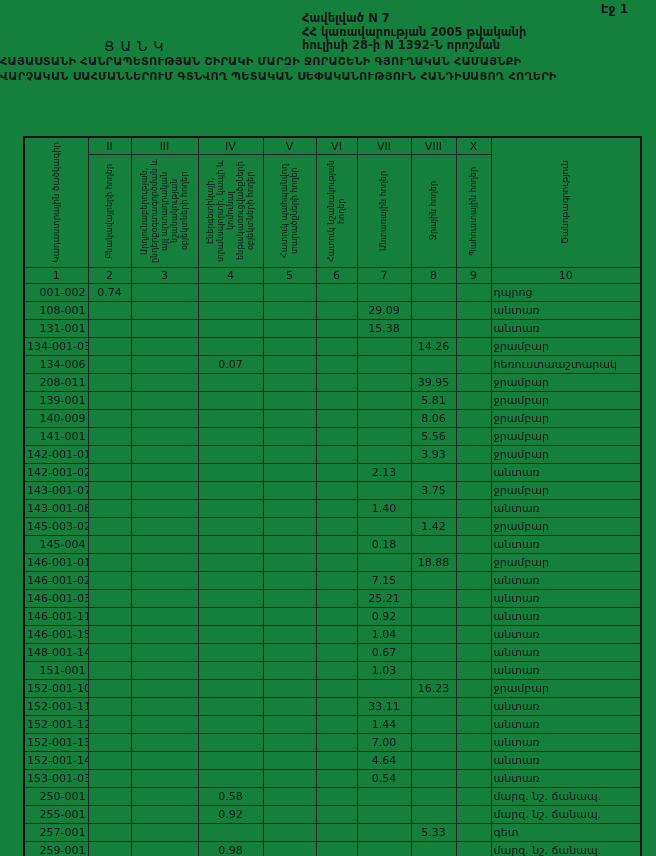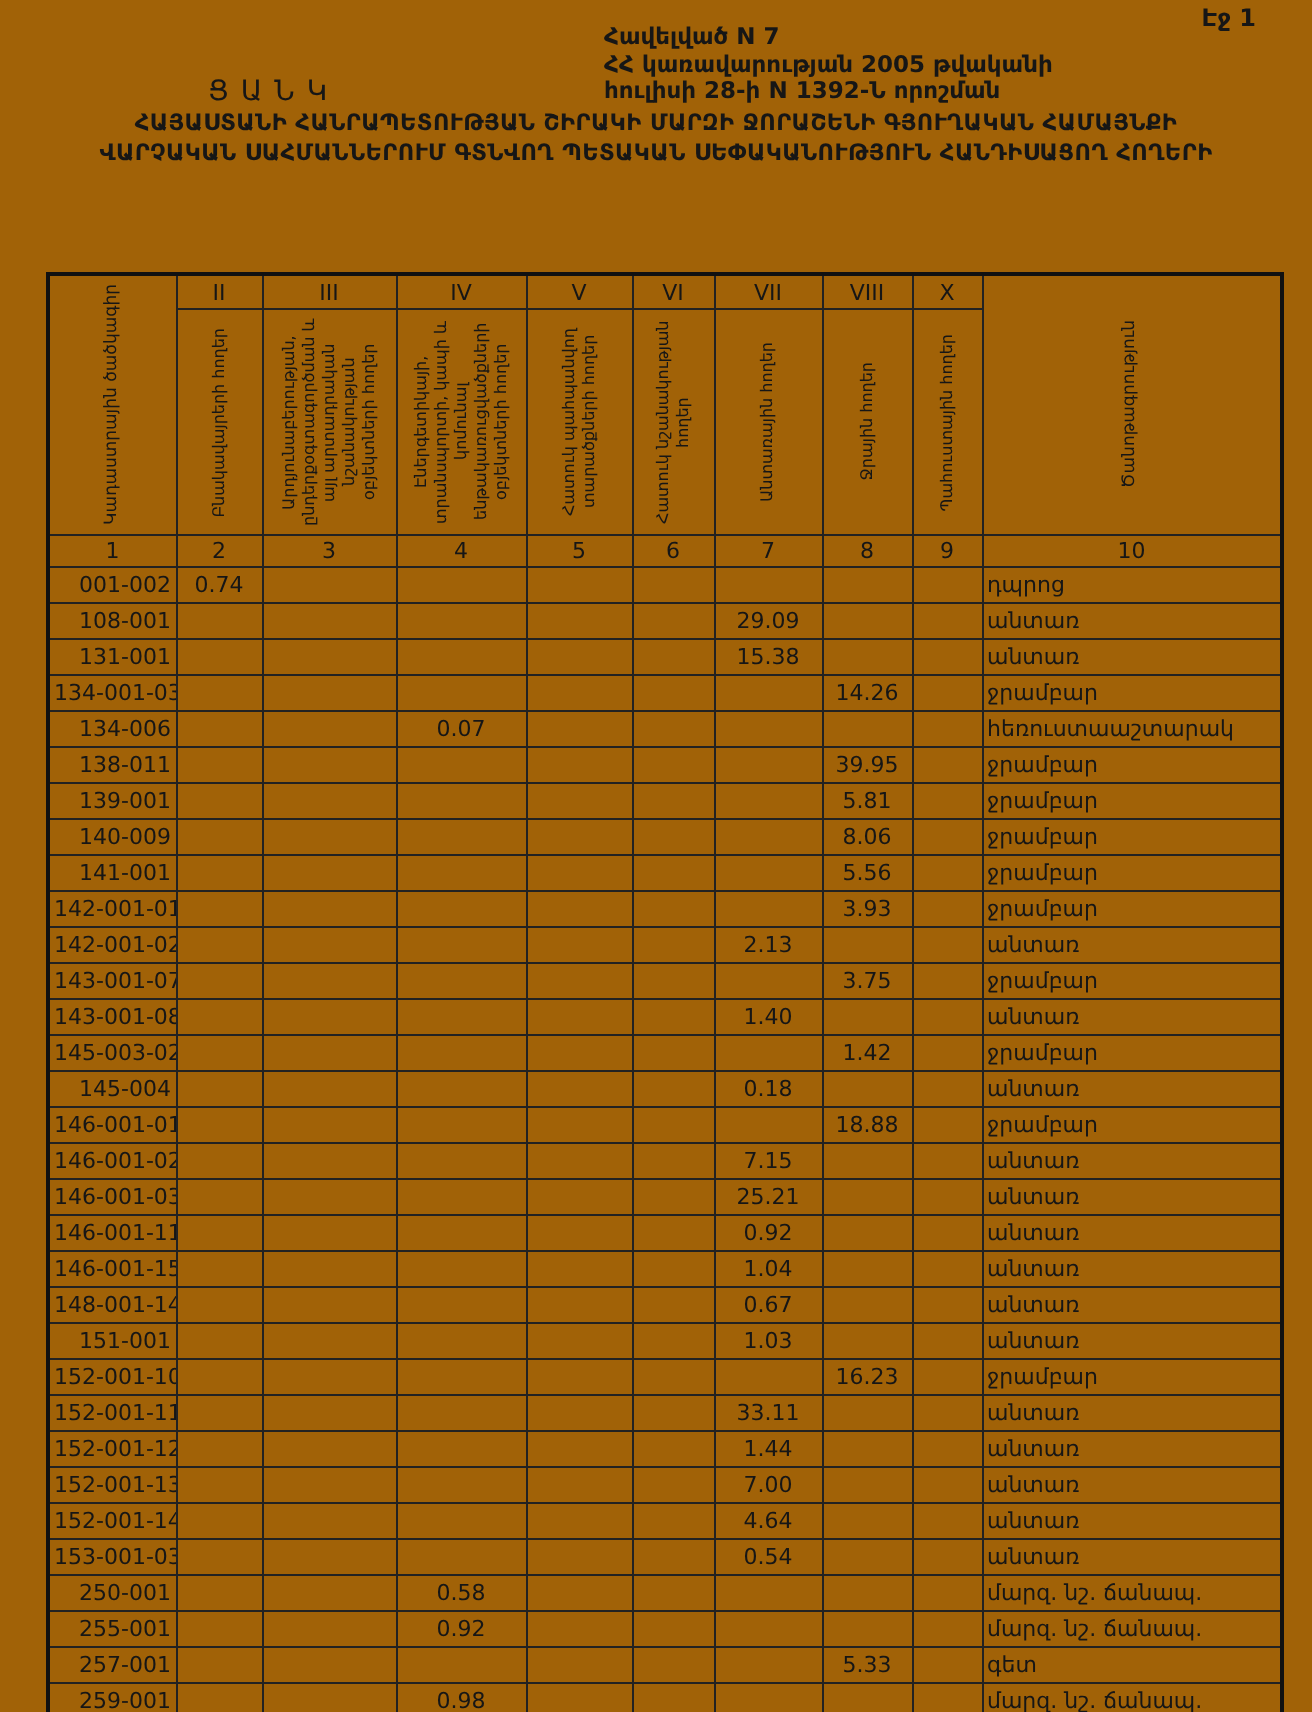--- a/index.html
+++ b/index.html
@@ -4,41 +4,41 @@
 <style>
   html,body { margin:0; padding:0; }
   body {
     background:#e8e8e6;
     font-family:"DejaVu Sans", sans-serif;
     -webkit-font-smoothing:antialiased;
   }
   .page {
     position:relative;
     width:656px; height:856px;
-    background:#a16207;
+    background:#15803d;
     color:#161616;
     overflow:hidden;
     box-shadow:0 0 4px rgba(0,0,0,.3);
   }
   .page-number {
     position:absolute; top:2px; right:28px;
     font-weight:bold; font-size:12px;
   }
   .appendix {
     position:absolute; top:12px; right:8px;
     width:346px; text-align:left;
     font-weight:bold; font-size:11.5px; line-height:1.18;
   }
   .list-label {
     position:absolute; top:38px; left:104px;
     font-weight:normal; font-size:14px; letter-spacing:6px;
   }
   .doc-title {
     position:absolute; top:55px; left:0; width:656px;
-    text-align:center; font-weight:bold; font-size:11.3px; line-height:1.3;
+    text-align:left; font-weight:bold; font-size:11.3px; line-height:1.3;
     letter-spacing:.2px;
   }
   table.land {
     position:absolute; top:136px; left:23px;
     width:617px;
     border-collapse:collapse;
     table-layout:fixed;
     font-size:11px;
   }
   table.land th, table.land td {
@@ -214,21 +214,21 @@
           <td class="val"></td>
           <td class="val">0.07</td>
           <td class="val"></td>
           <td class="val"></td>
           <td class="val"></td>
           <td class="val"></td>
           <td class="val"></td>
           <td class="note">հեռուստաաշտարակ</td>
         </tr>
         <tr>
-          <td class="code">138-011</td>
+          <td class="code">208-011</td>
           <td class="val"></td>
           <td class="val"></td>
           <td class="val"></td>
           <td class="val"></td>
           <td class="val"></td>
           <td class="val"></td>
           <td class="val">39.95</td>
           <td class="val"></td>
           <td class="note">ջրամբար</td>
         </tr>

